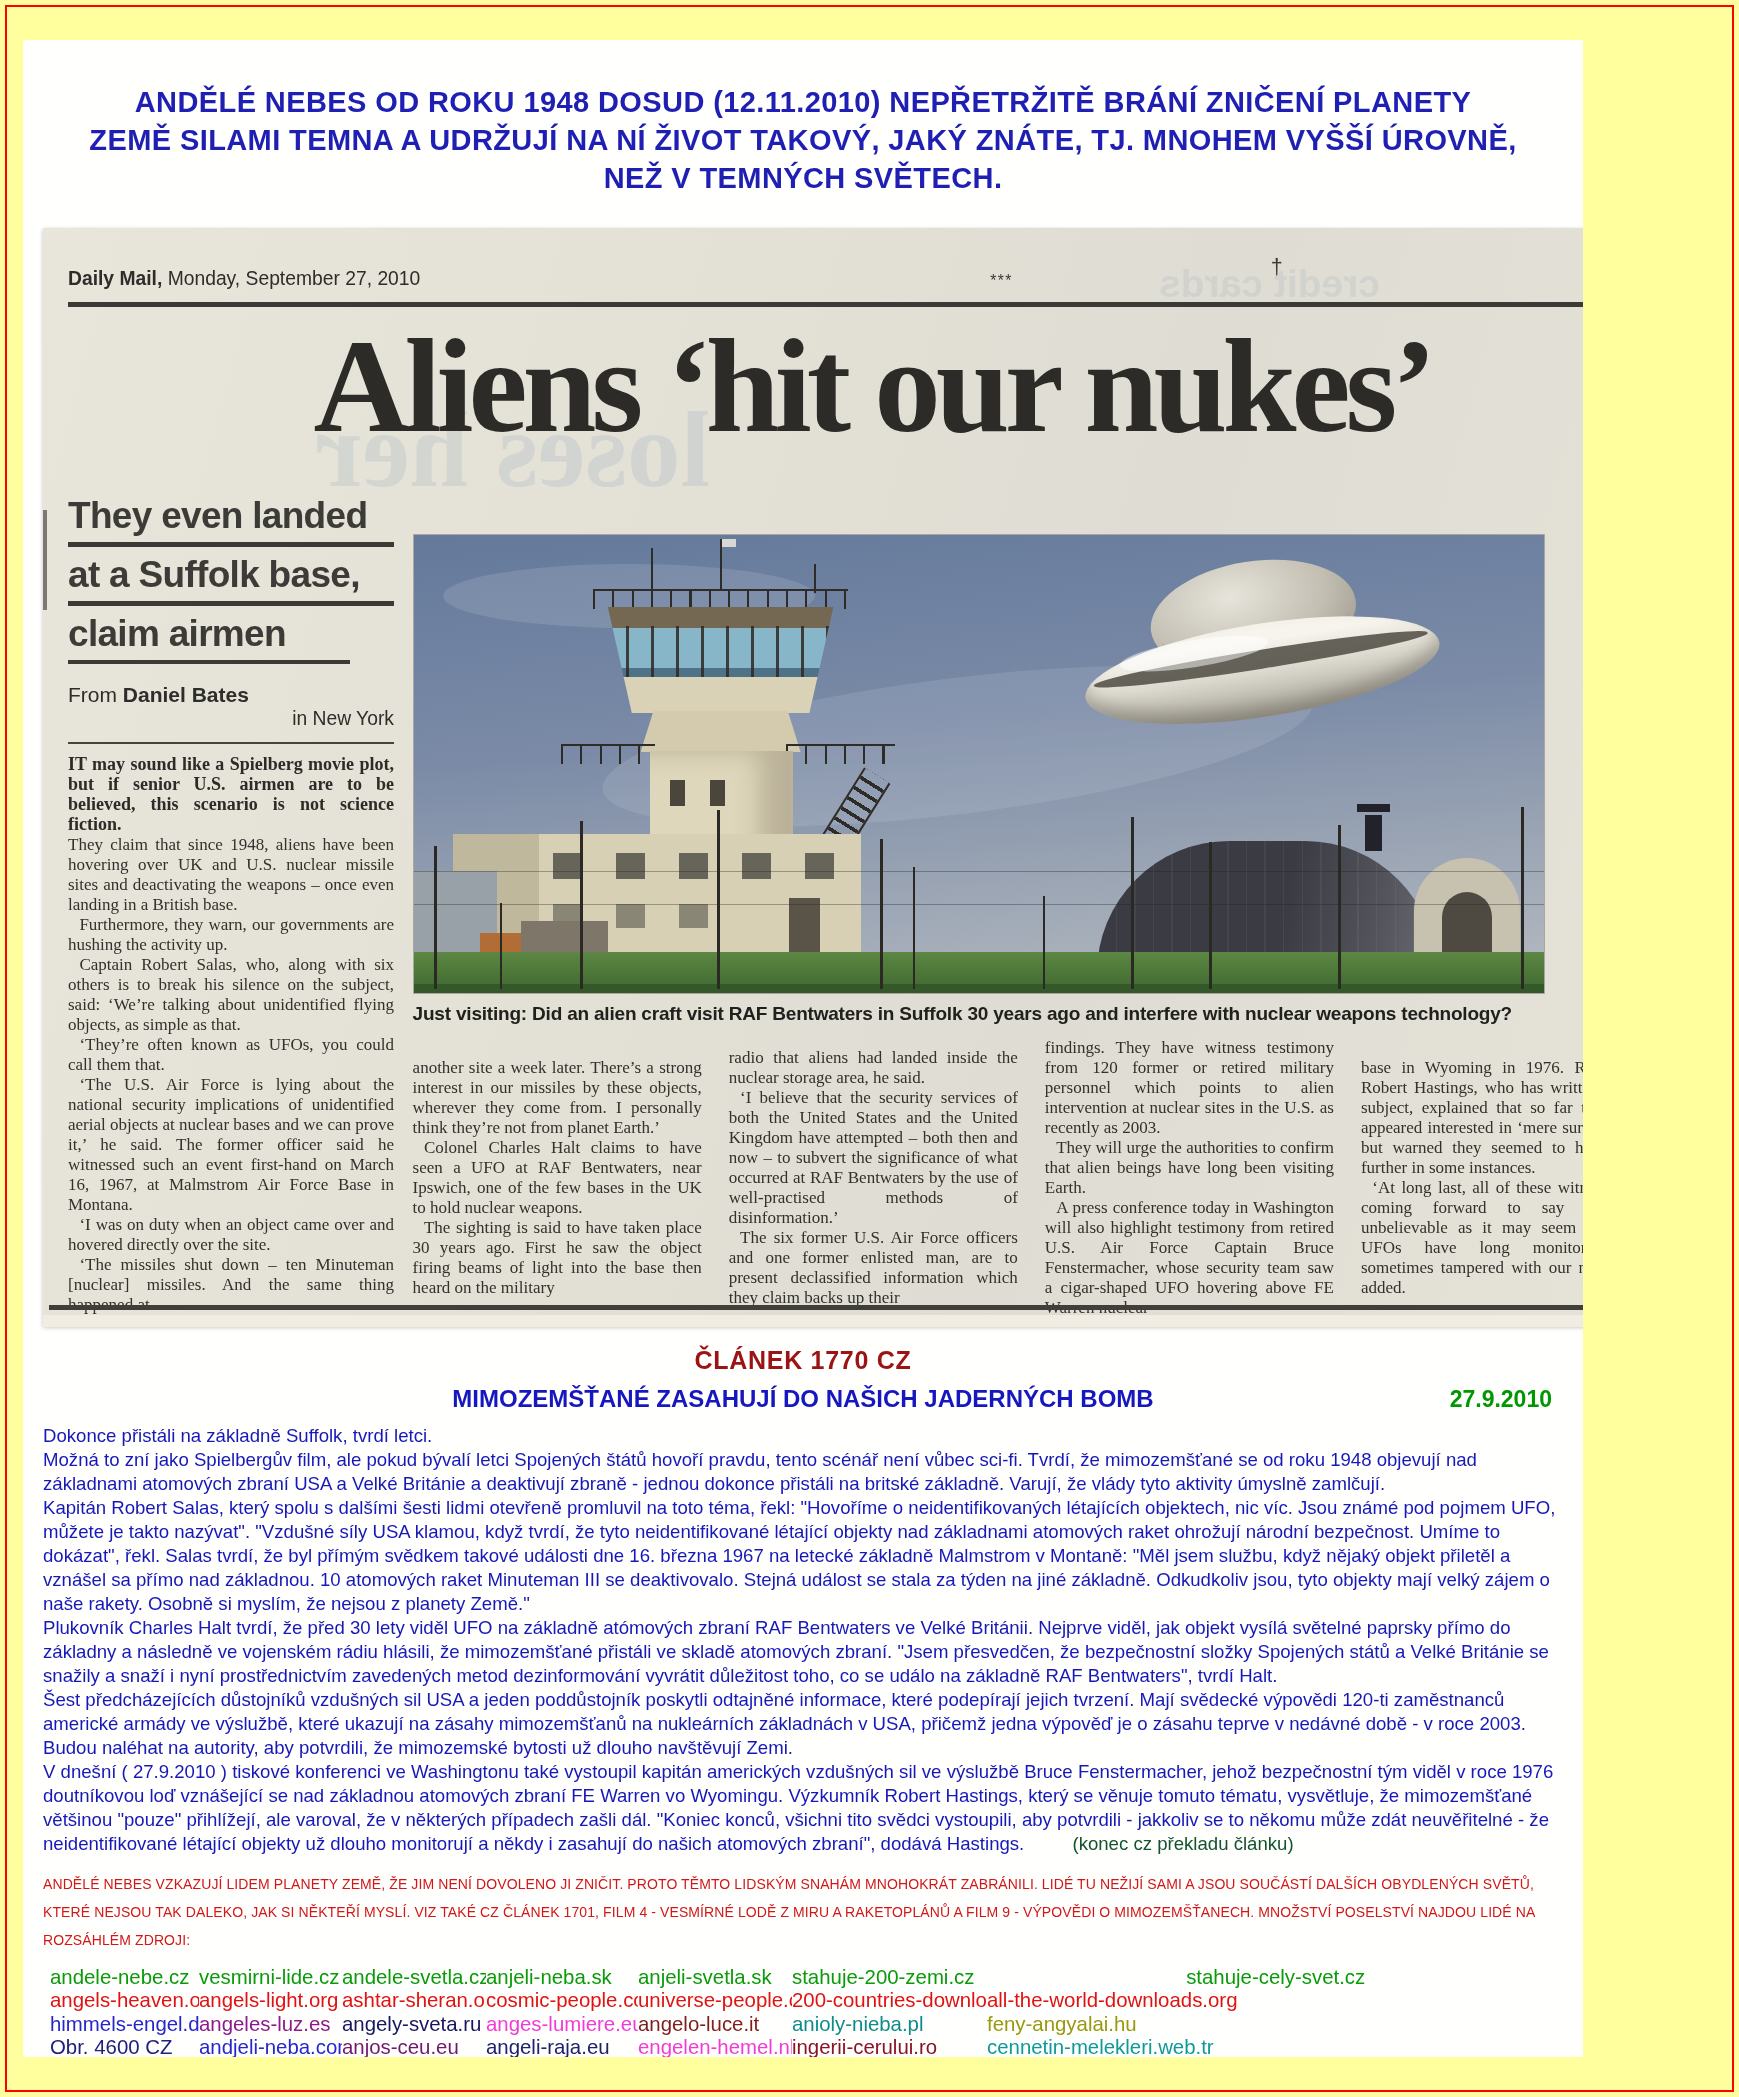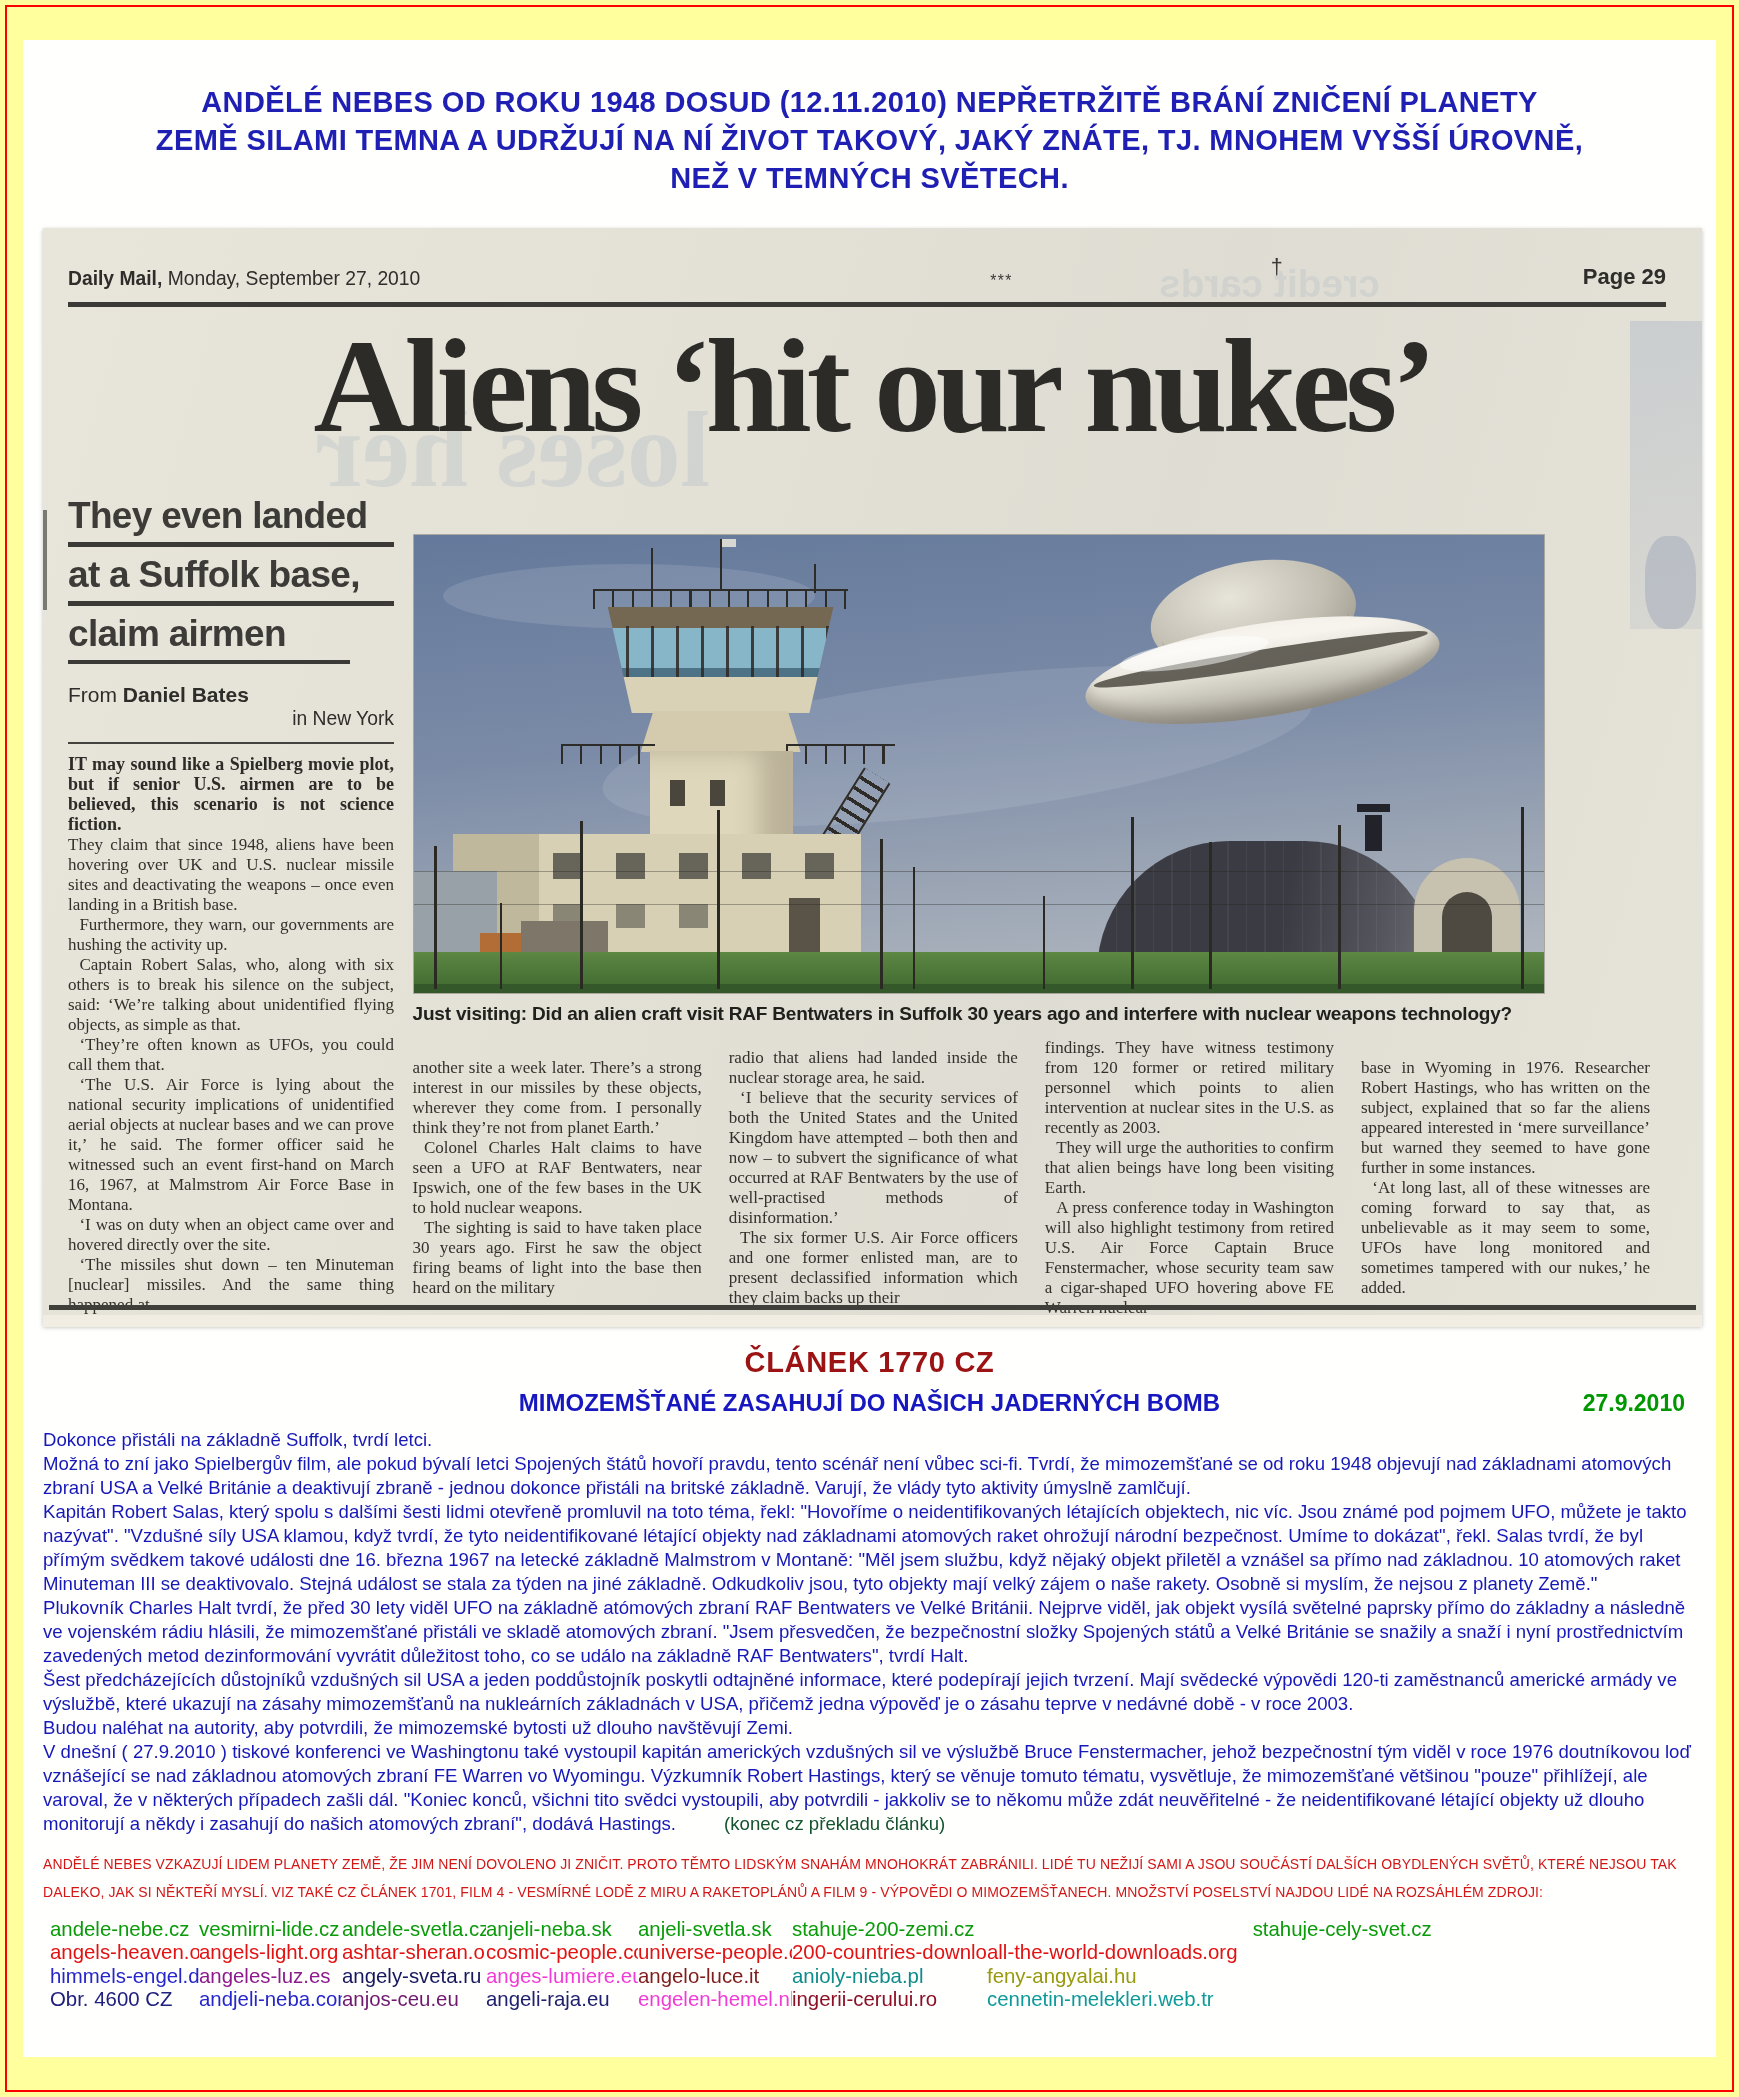--- a/index.html
+++ b/index.html
@@ -1,21 +1,21 @@
 <!DOCTYPE html>
 <html style="font-size:11.4px"><head>
 <meta charset="utf-8">
 <style>
   html,body{margin:0;padding:0;}
   body{
     width:1739px;height:2097px;position:relative;overflow:hidden;
     background:#ffff9e;font-family:"Liberation Sans",sans-serif;
   }
   .red-border{position:absolute;inset:5px;border:2.9px solid #ff0000;pointer-events:none;}
-  .content{position:absolute;left:23px;top:40px;width:1693px;height:2017px;background:#fffffe;overflow:hidden;}
+  .content{position:absolute;left:23px;top:40px;width:1560px;height:2017px;background:#fffffe;overflow:hidden;}
 
   
   .blue-header{margin:43px 29px 0;text-align:center;font-weight:bold;font-size:29px;line-height:38px;color:#1f1fb4;letter-spacing:0.4px;}
 
   
   .clipping{position:relative;margin:31px 14.3px 0 20px;width:1659px;height:1099px;overflow:hidden;
     background:linear-gradient(105deg,#e8e5db 0%,#e3e0d6 38%,#dfdcd3 62%,#e6e3d9 100%);
     box-shadow:0 1.4px 4.3px rgba(0,0,0,.25);}
   .ghost{position:absolute;transform:scaleX(-1);font-family:"Liberation Serif",serif;font-weight:bold;color:#7f98b5;pointer-events:none;}
   .ghost1{left:272px;top:161px;font-size:107px;opacity:.17;}
@@ -105,21 +105,21 @@
   .wire{position:absolute;left:0;width:100%;height:1.4px;background:rgba(35,35,28,.35);}
   .post{position:absolute;bottom:4.3px;width:3.6px;background:#2b2923;}
 
   .caption{margin-top:8.6px;font-weight:bold;font-size:19px;color:#20201d;letter-spacing:-0.2px;}
   .cols4{margin-top:13px;display:flex;gap:27px;align-items:center;}
   .cols4 .np-text{flex:1;min-width:0;}
   .rule-bottom{position:absolute;left:5.7px;right:5.7px;bottom:17px;height:5px;background:#413f3a;}
   .torn{position:absolute;left:0;right:0;bottom:0;height:12px;background:#f1ede2;}
 
   
-  .cz-title{margin-top:18.6px;text-align:center;font-weight:bold;font-size:29px;color:#9b1313;letter-spacing:0.7px;}
+  .cz-title{margin-top:18.6px;text-align:center;font-weight:bold;font-size:25px;color:#9b1313;letter-spacing:0.7px;}
   .cz-subrow{position:relative;margin-top:10px;text-align:center;}
   .cz-subtitle{display:inline-block;font-weight:bold;font-size:24px;color:#1717c0;}
   .cz-date{position:absolute;right:31px;top:1.4px;font-weight:bold;font-size:23px;color:#009700;}
   .cz-body{margin:11.4px 18.6px 0 20px;font-size:18.6px;line-height:24px;color:#1718b8;}
   .cz-body p{margin:0;}
   .cz-final{margin:0 18.6px 0 20px;font-size:18.6px;line-height:24px;color:#1718b8;}
   .cz-note{color:#14532d;margin-left:43px;}
   .cz-message{margin:14.3px 18.6px 0 20px;font-size:14px;line-height:28px;color:#d31717;letter-spacing:0.1px;}
   .links{margin:11.4px 18.6px 0 27px;display:grid;grid-template-columns:149px 143px 144px 152px 154px 195px 1fr;
     font-size:20.4px;line-height:23.6px;}

